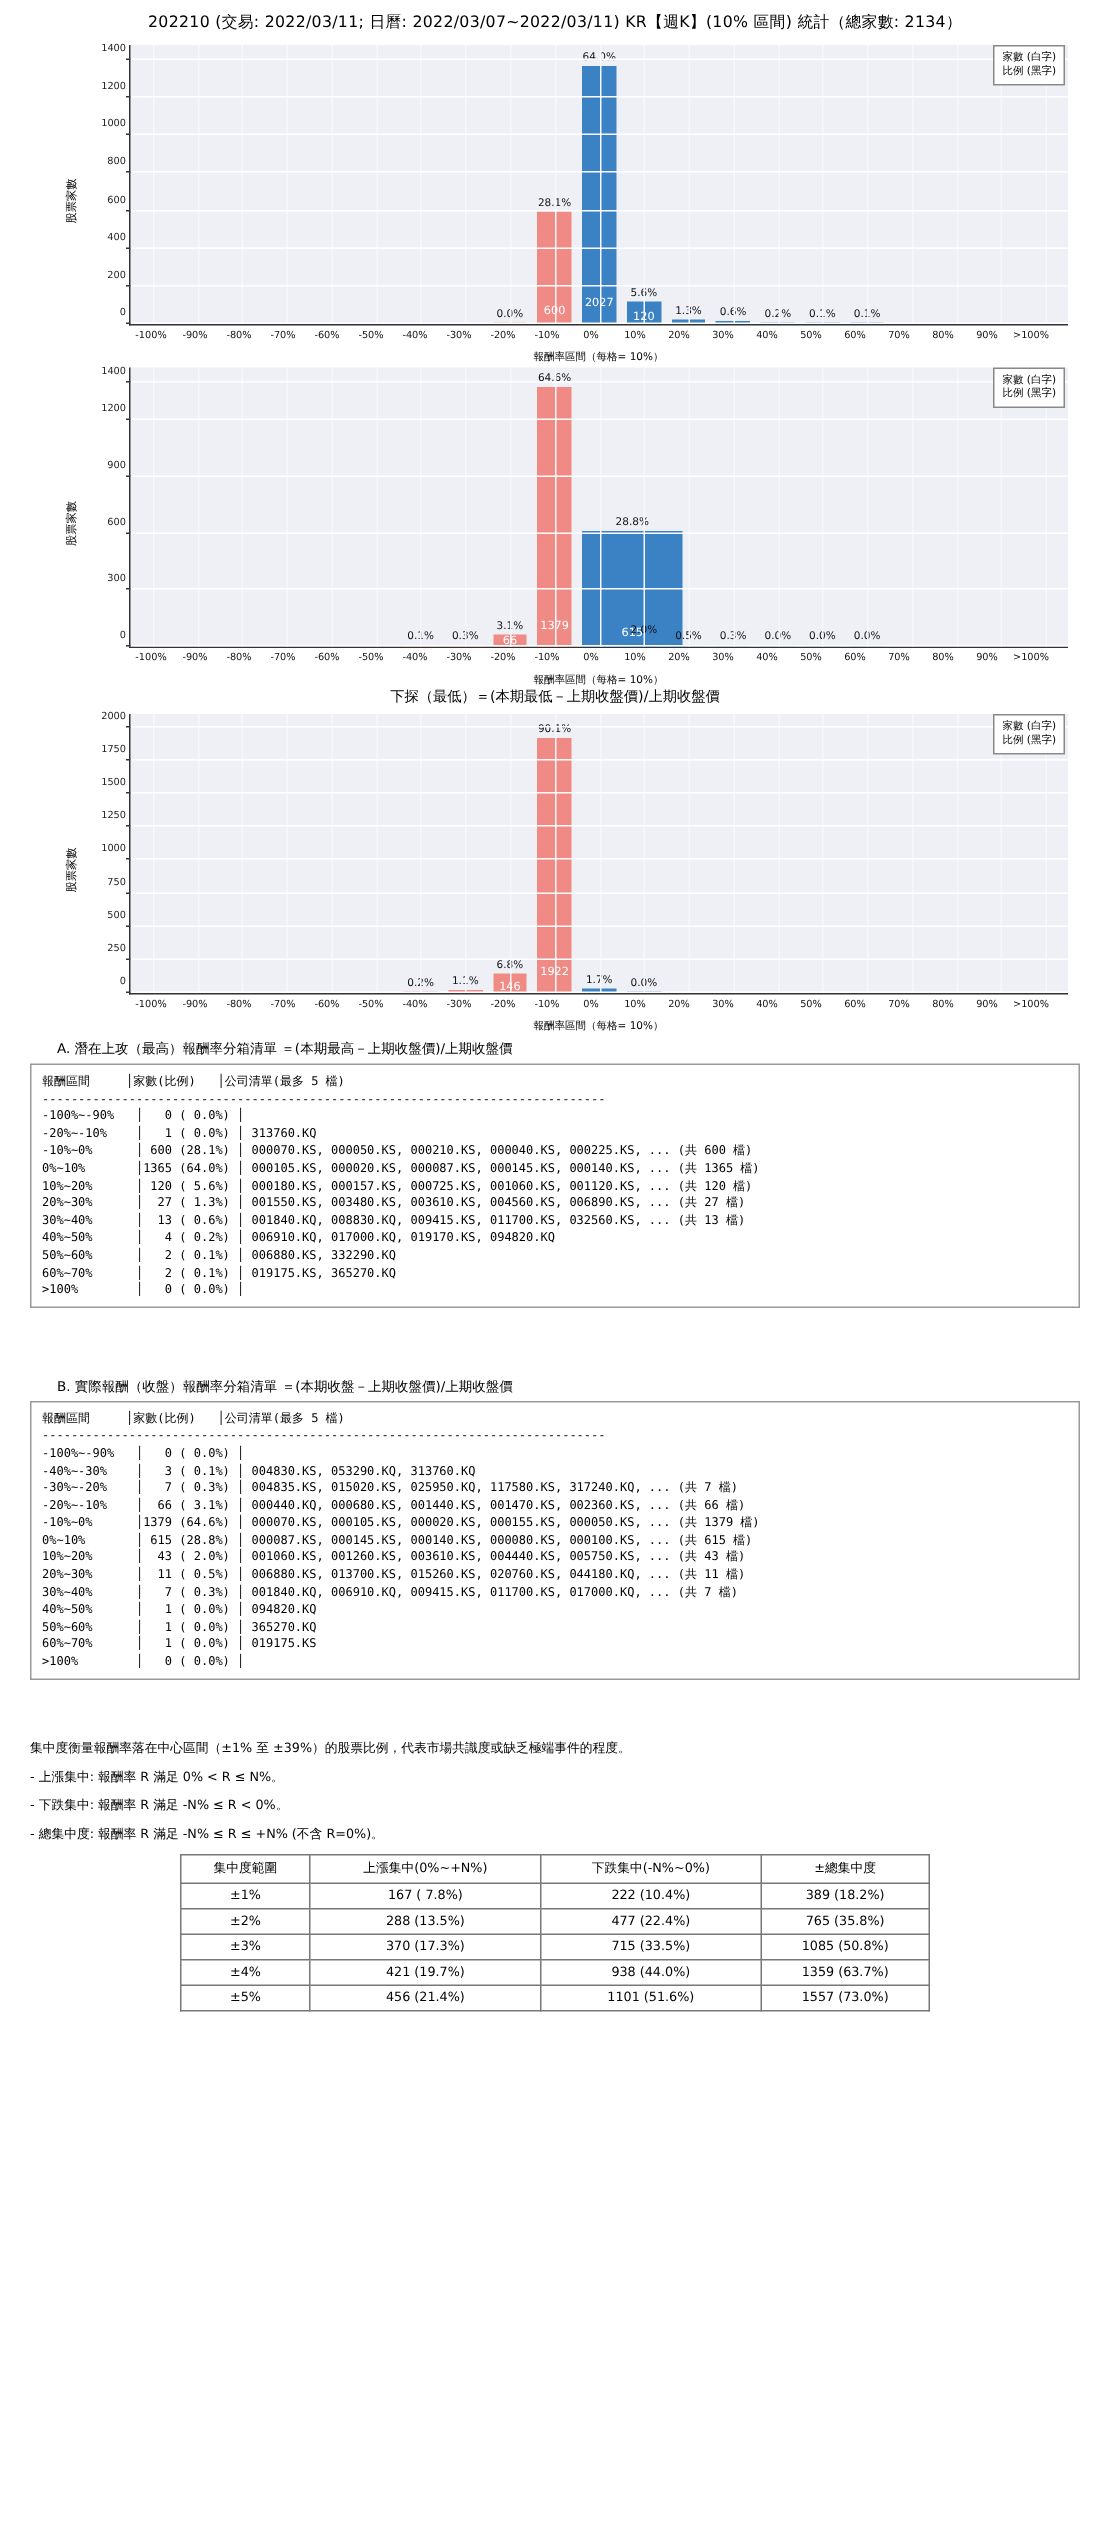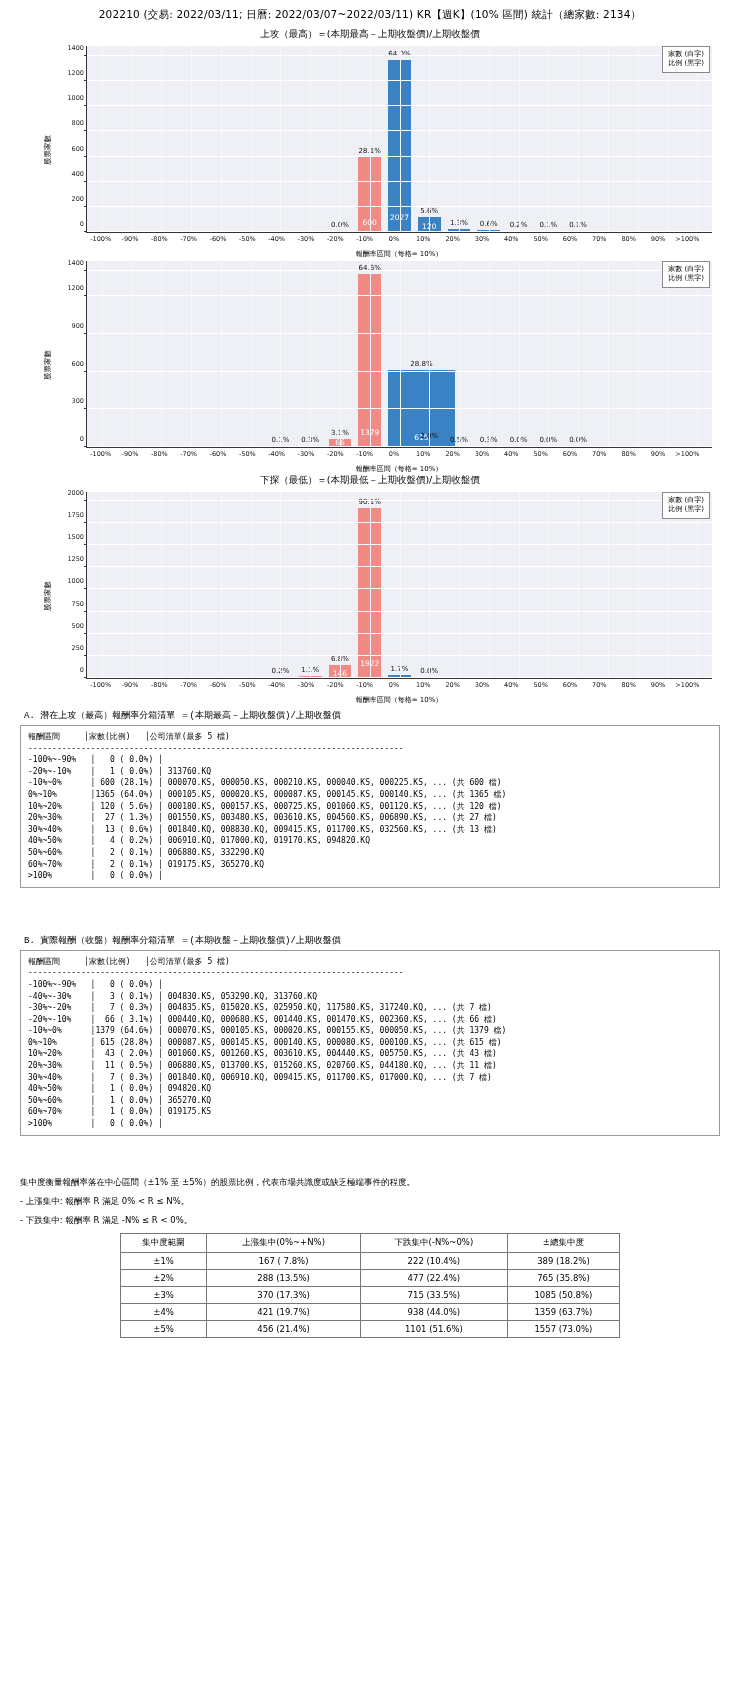--- a/index.html
+++ b/index.html
@@ -68,21 +68,21 @@
   }
   .legend-box{
     position:absolute;right:2px;top:4px;
     border:1px solid #888;background:#fff;
     font-size:7px;padding:3px 5px;line-height:1.35;
   }
   .listing{
     margin:0 20px;
     font-size:8.5px;
   }
-  .listing-title{font-size:9px;margin:6px 0 3px 4px;font-family:Liberation Mono, monospace;}
+  .listing-title{font-size:9px;margin:6px 0 3px 18px;}
   .listing-box{
     border:1px solid #999;background:#fff;
     padding:5px 7px;
     font-family:"DejaVu Sans Mono","Liberation Mono",monospace;
     font-size:8px;line-height:1.45;
     white-space:pre;
     overflow:hidden;
   }
   .conc-wrap{margin:0 20px;font-size:8.5px;}
   .conc-note{font-size:8.5px;line-height:1.55;margin-bottom:6px;}
@@ -96,21 +96,20 @@
   .spacer{height:40px;}
 </style>
 </head>
 <body>
 
 <div class="page">
 
   <div class="main-title">202210 (交易: 2022/03/11; 日曆: 2022/03/07~2022/03/11) KR【週K】(10% 區間) 統計（總家數: 2134）</div>
 
   <div class="chart-block">
-    <div class="chart-title">上攻（最高）＝(本期最高－上期收盤價)/上期收盤價</div>
     <div class="plot-wrap">
       <div class="ylabel">股票家數</div>
       <div class="plot" id="plot0">
         <div class="bars" id="bars0">
             <div class="bar" style="left: 38.6667%; width: 3.61905%; height: 0.4%;">
               <div class="bar-rect" style="top: 0px; background: rgb(240, 138, 132);"></div>
               <div class="pct">0.0%</div>
             </div>
             <div class="bar" style="left: 43.4286%; width: 3.61905%; height: 40.5405%;">
               <div class="bar-rect" style="top: 0px; background: rgb(240, 138, 132);"></div>
@@ -496,23 +495,24 @@
 30%~40%      │   7 ( 0.3%) │ 001840.KQ, 006910.KQ, 009415.KS, 011700.KS, 017000.KQ, ... (共 7 檔)
 40%~50%      │   1 ( 0.0%) │ 094820.KQ
 50%~60%      │   1 ( 0.0%) │ 365270.KQ
 60%~70%      │   1 ( 0.0%) │ 019175.KS
 &gt;100%        │   0 ( 0.0%) │</div>
   </div>
 
   <div class="spacer"></div>
 
   <div class="conc-wrap">
-    <div class="conc-note">集中度衡量報酬率落在中心區間（±1% 至 ±5%）的股票比例，代表市場共識度或缺乏極端事件的程度。</div>
+    <div class="conc-note">集中度衡量報酬率落在中心區間（±1% 至 ±39%）的股票比例，代表市場共識度或缺乏極端事件的程度。</div>
     <div class="conc-note">- 上漲集中: 報酬率 R 滿足 0% &lt; R ≤ N%。</div>
     <div class="conc-note">- 下跌集中: 報酬率 R 滿足 -N% ≤ R &lt; 0%。</div>
+    <div class="conc-note">- 總集中度: 報酬率 R 滿足 -N% ≤ R ≤ +N% (不含 R=0%)。</div>
     <table class="conc">
       <thead>
         <tr>
           <th>集中度範圍</th>
           <th>上漲集中(0%~+N%)</th>
           <th>下跌集中(-N%~0%)</th>
           <th>±總集中度</th>
         </tr>
       </thead>
       <tbody id="conc-body">

